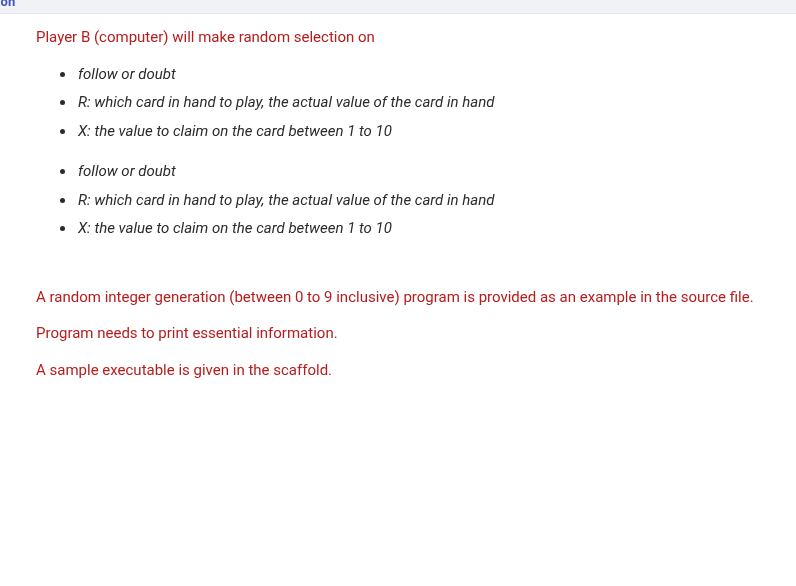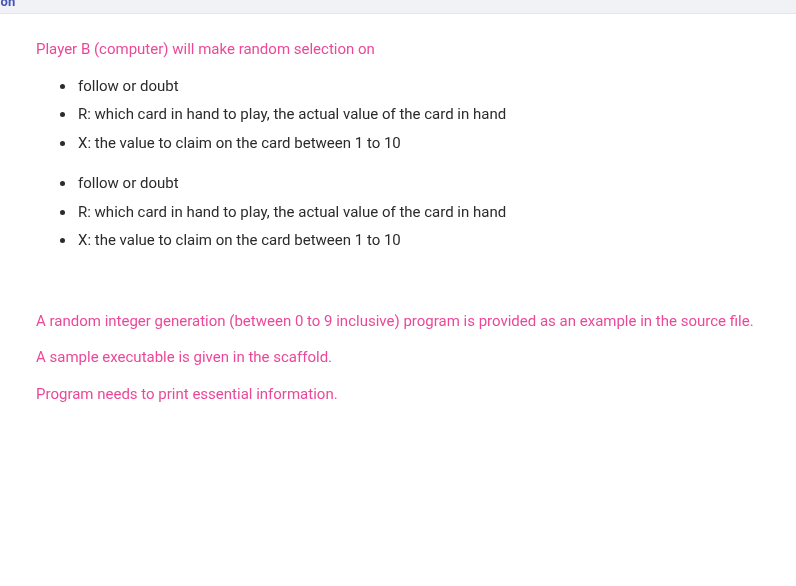--- a/index.html
+++ b/index.html
@@ -30,27 +30,27 @@
       font-size: 13px;
       position: absolute;
       top: -8px;
       left: -18px;
     }
     .content {
       padding: 12px 36px 20px 36px;
     }
     .paragraph {
       margin-bottom: 14px;
-      color: #ec4899;
-      margin-top: 12px;
+      color: #b91c1c;
     }
     ul {
       list-style: disc;
       margin: 0 0 18px 0;
       padding-left: 40px;
+      font-style: italic;
     }
     ul li {
       margin-bottom: 6px;
       color: #2b2b2b;
       padding-left: 2px;
     }
     .spacer {
       height: 28px;
     }
   </style>
@@ -78,17 +78,17 @@
     <li>X: the value to claim on the card between 1 to 10</li>
   </ul>
 
 
 
 
   <div class="spacer"></div>
 
   <p class="paragraph">A random integer generation (between 0 to 9 inclusive) program is provided as an example in the source file.</p>
 
+  <p class="paragraph">Program needs to print essential information.</p>
+
   <p class="paragraph">A sample executable is given in the scaffold.</p>
-
-  <p class="paragraph">Program needs to print essential information.</p>
 
 </div>
 
 </body></html>

